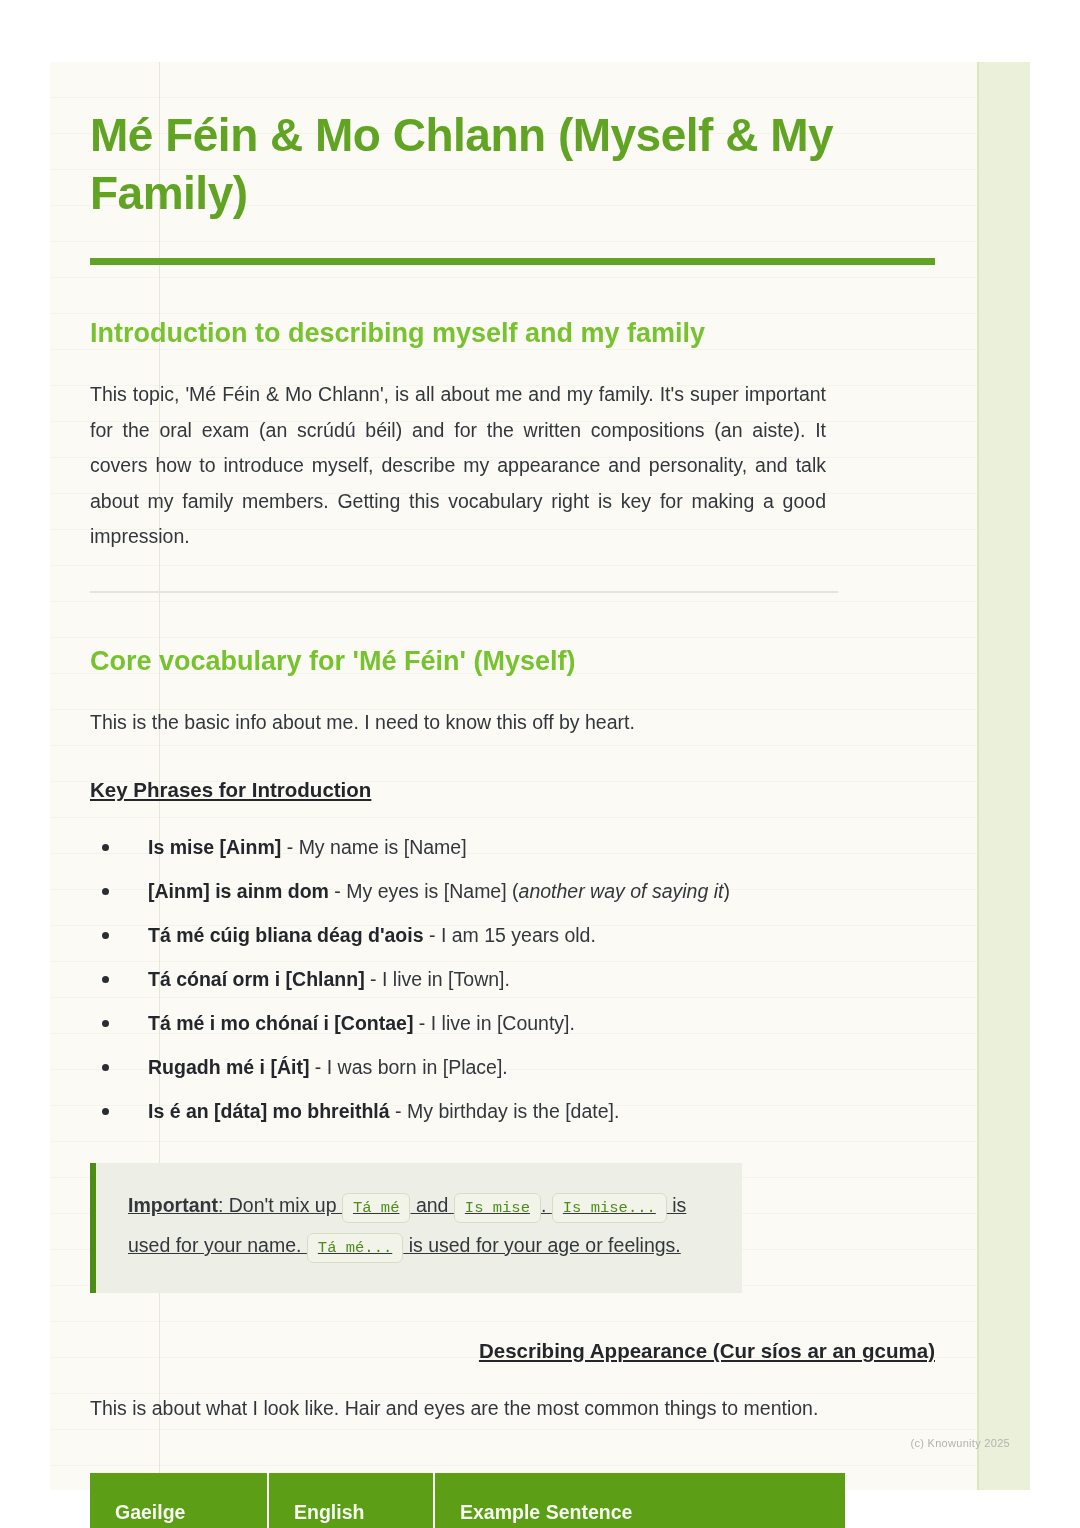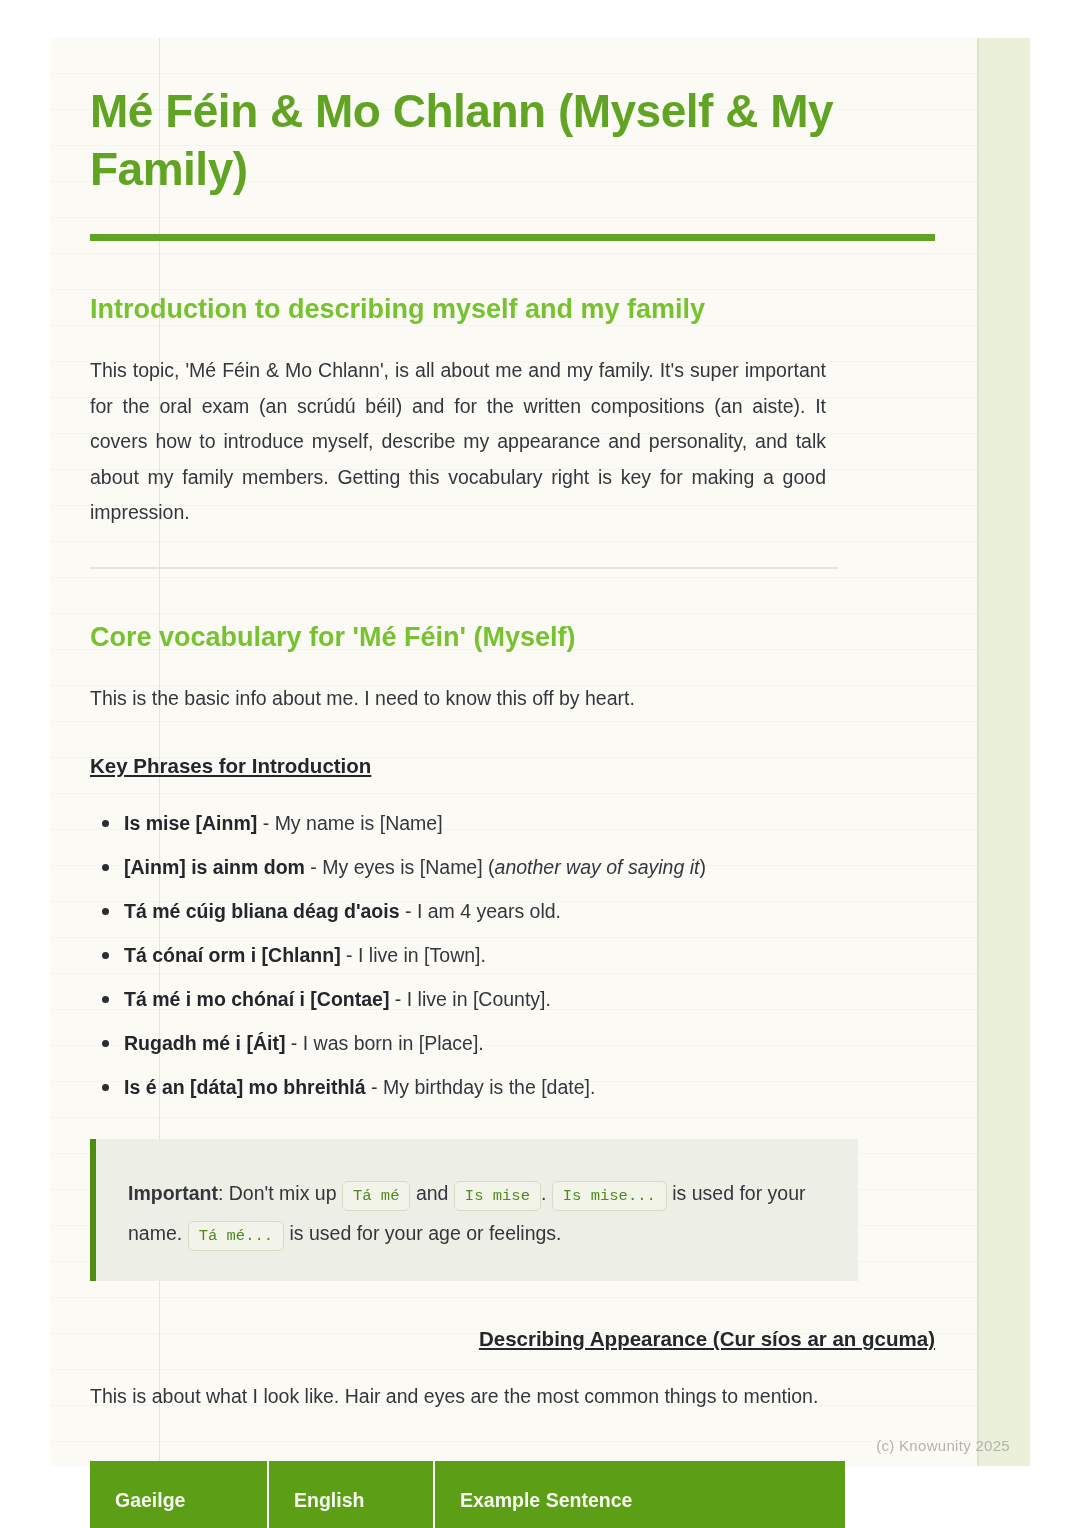--- a/index.html
+++ b/index.html
@@ -6,21 +6,21 @@
   html,body { width:1080px; height:1528px; }
   body {
     background:#ffffff;
     font-family:"Liberation Sans", sans-serif;
     color:#33373c;
     position:relative;
     overflow:hidden;
   }
   .paper {
     position:absolute;
-    left:50px; top:38px;
+    left:50px; top:62px;
     width:980px; height:1428px;
     background-color:#fbfaf5;
     background-image:
       linear-gradient(to right, transparent 109px, rgba(190,178,150,0.30) 109px, rgba(190,178,150,0.30) 110px, transparent 110px),
       repeating-linear-gradient(to bottom, transparent 0px, transparent 35px, rgba(160,150,120,0.07) 35px, rgba(160,150,120,0.07) 36px);
   }
   .side-strip {
     position:absolute;
     right:0; top:0;
     width:53px; height:100%;
@@ -88,27 +88,28 @@
     color:#33373c;
   }
   ul.phrase-list li::before {
     content:"";
     position:absolute;
     left:12px; top:10px;
     width:7px; height:7px;
     border-radius:50%;
     background:#2a2d32;
   }
-  ul.phrase-list b { color:#23262b; }
+  ul.phrase-list b { color:#23262b;margin-left:24px; }
   .callout {
     margin-top:38px;
-    width:768px;
+    width:652px;
     background:#edeee5;
     border-left:6px solid #4d8d14;
-    padding:36px 30px 26px 32px;
+    padding:24px 30px 26px 32px;
+    text-decoration:underline;
   }
   .callout .callout-text {
     font-size:19.5px;
     line-height:37px;
     color:#33373c;
   }
   .callout code {
     font-family:"Liberation Mono", monospace;
     font-size:15.5px;
     color:#4e8b1d;
@@ -135,21 +136,21 @@
     align-items:center;
     padding-left:25px;
   }
   .vocab-table-head .th.col-0 { width:177px; }
   .vocab-table-head .th.col-1 { width:164px; }
   .vocab-table-head .th.col-2 { width:410px; }
   .watermark {
     position:absolute;
     top:1437px;
     right:70px;
-    font-size:15px;
+    font-size:11px;
     color:#b3b3ae;
     z-index:5;
     letter-spacing:0.3px;
     text-align:right;
   }
 </style>
 </head>
 <body>
 
 <div class="paper">
@@ -166,21 +167,21 @@
     <hr class="divider">
 
     <h2 class="section-heading">Core vocabulary for 'Mé Féin' (Myself)</h2>
     <p class="body-text">This is the basic info about me. I need to know this off by heart.</p>
 
     <h3 class="sub-heading">Key Phrases for Introduction</h3>
 
     <ul class="phrase-list">
       <li><b>Is mise [Ainm]</b><span> - My name is [Name]</span></li>
       <li><b>[Ainm] is ainm dom</b><span> - My eyes is [Name] (</span><i>another way of saying it</i><span>)</span></li>
-      <li><b>Tá mé cúig bliana déag d'aois</b><span> - I am 4 years old.</span></li>
+      <li><b>Tá mé cúig bliana déag d'aois</b><span> - I am 15 years old.</span></li>
       <li><b>Tá cónaí orm i [Chlann]</b><span> - I live in [Town].</span></li>
       <li><b>Tá mé i mo chónaí i [Contae]</b><span> - I live in [County].</span></li>
       <li><b>Rugadh mé i [Áit]</b><span> - I was born in [Place].</span></li>
       <li><b>Is é an [dáta] mo bhreithlá</b><span> - My birthday is the [date].</span></li>
     </ul>
 
     <div class="callout">
       <p class="callout-text"><b>Important</b><span>: Don't mix up </span><code>Tá mé</code><span> and </span><code>Is mise</code><span>. </span><code>Is mise...</code><span> is used for your name. </span><code>Tá mé...</code><span> is used for your age or feelings.</span></p>
     </div>
 

